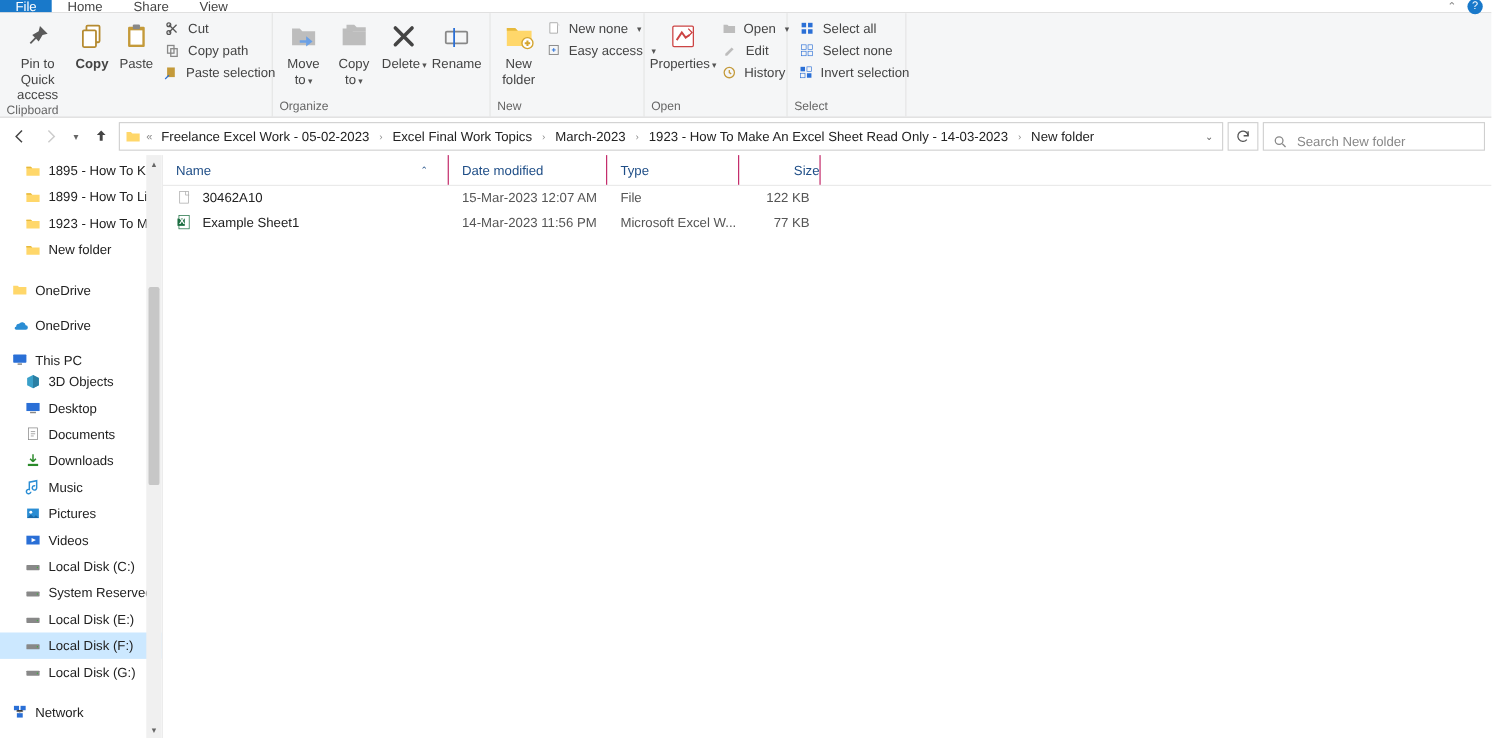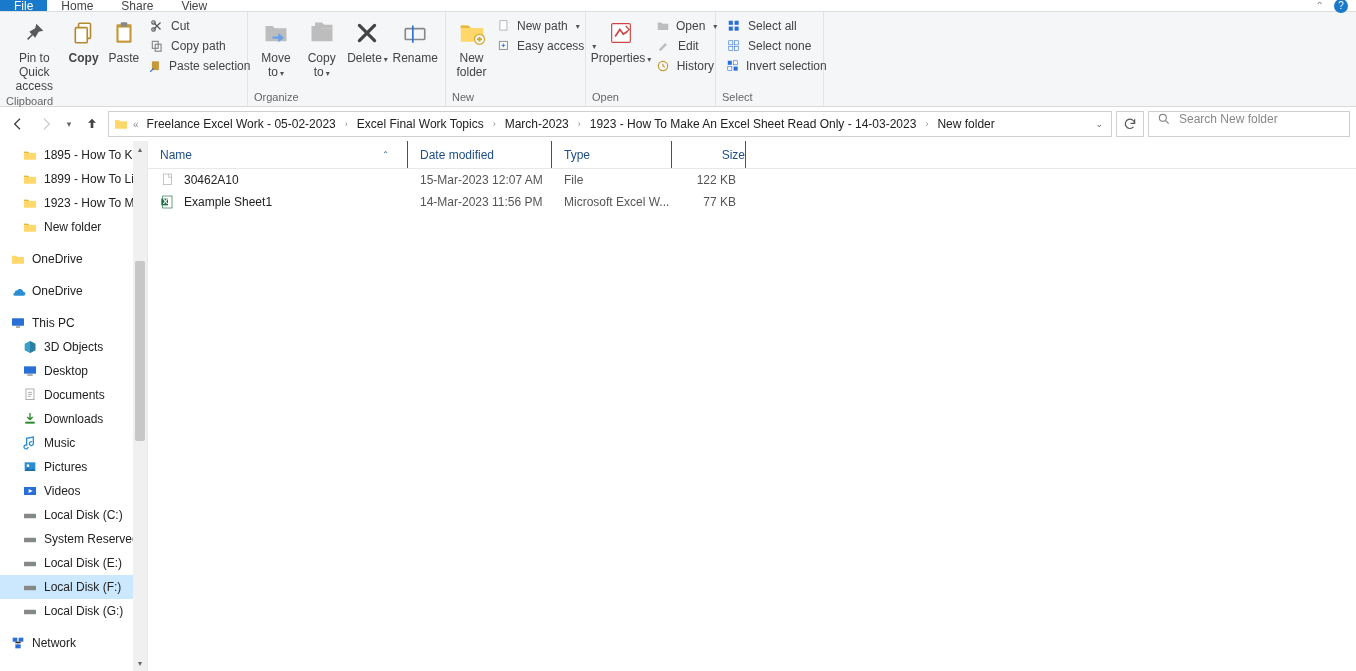--- a/index.html
+++ b/index.html
@@ -28,31 +28,31 @@
 
 .navbar { display: flex; align-items: center; height: 34px; padding: 0 6px; gap: 4px; }
 .nav-btn { width: 24px; height: 24px; display: flex; align-items: center; justify-content: center; color: #606060; cursor: pointer; }
 .nav-btn.disabled { color: #bcbcbc; }
 .address { flex: 1; display: flex; align-items: center; border: 1px solid #cfcfcf; height: 26px; padding: 0 4px; gap: 2px; }
 .crumb { display: flex; align-items: center; padding: 0 4px; color: #222; cursor: pointer; white-space: nowrap; }
 .crumb-sep { color: #888; font-size: 9px; padding: 0 3px; }
 .addr-icon { width: 16px; height: 16px; }
 .addr-end { margin-left: auto; display: flex; align-items: center; gap: 6px; padding-right: 4px; }
 .refresh { width: 28px; height: 26px; border: 1px solid #cfcfcf; display: flex; align-items: center; justify-content: center; color: #555; cursor: pointer; }
-.search { width: 202px; height: 26px; border: 1px solid #cfcfcf; display: flex; align-items: flex-start; padding: 0 8px; gap: 8px; }
+.search { width: 202px; height: 26px; border: 1px solid #cfcfcf; display: flex; align-items: flex-end; padding: 0 8px; gap: 8px; }
 .search input { border: none; outline: none; flex: 1; color: #555; background: transparent; }
 .search input::placeholder { color: #888; }
 
 
 .main { display: flex; height: calc(671px - 12px - 95px - 34px); }
 .sidebar { width: 148px; overflow: hidden; border-right: 1px solid #e8e8e8; position: relative; }
 .sidebar-inner { padding-top: 2px; }
 .side-item { display: flex; align-items: center; gap: 6px; height: 24px; padding-left: 22px; color: #222; cursor: pointer; white-space: nowrap; overflow: hidden; }
 .side-item.sel { background: #cce8ff; }
-.side-item.l1 { padding-left: 10px; }
+.side-item.l1 { padding-left: 10px; align-items: flex-end; }
 .side-icon { width: 16px; height: 16px; display: flex; align-items: center; justify-content: center; }
 .scrollbar-v { position: absolute; right: 0; top: 0; bottom: 0; width: 14px; background: #f0f0f0; }
 .scroll-arrow { height: 16px; display: flex; align-items: center; justify-content: center; font-size: 8px; color: #666; cursor: pointer; }
 .scroll-thumb { position: absolute; left: 2px; right: 2px; top: 120px; height: 180px; background: #c7c7c7; border-radius: 2px; }
 
 .content { flex: 1; display: flex; flex-direction: column; }
 .cols { display: flex; height: 28px; border-bottom: 1px solid #e8e8e8; align-items: center; color: #1f4e87; }
 .col { padding-left: 12px; border-right: 1px solid #be185d; height: 100%; display: flex; align-items: center; cursor: pointer; }
 .col-name { width: 260px; }
 .col-date { width: 144px; }
@@ -205,21 +205,21 @@
         <div class="lbl">New folder</div>
       </div>
       <div class="small-col" style="width:86px;">
         <div class="small-btn">
             <span class="small-icon">
               <svg width="14" height="14" viewBox="0 0 24 24">
                 <rect x="5" y="3" width="12" height="16" fill="#fff" stroke="#888"></rect>
                 <path d="M17 3l4 4h-4z" fill="#ddd"></path>
               </svg>
             </span>
-            <span>New path</span>
+            <span>New none</span>
             <span class="dd-arrow">▾</span>
           </div>
         <div class="small-btn">
             <span class="small-icon">
               <svg width="14" height="14" viewBox="0 0 24 24">
                 <rect x="4" y="4" width="14" height="14" fill="none" stroke="#888" stroke-width="1.5"></rect>
                 <path d="M8 11h6M11 8v6" stroke="#2a6fd6" stroke-width="1.5"></path>
               </svg>
             </span>
             <span>Easy access</span>

